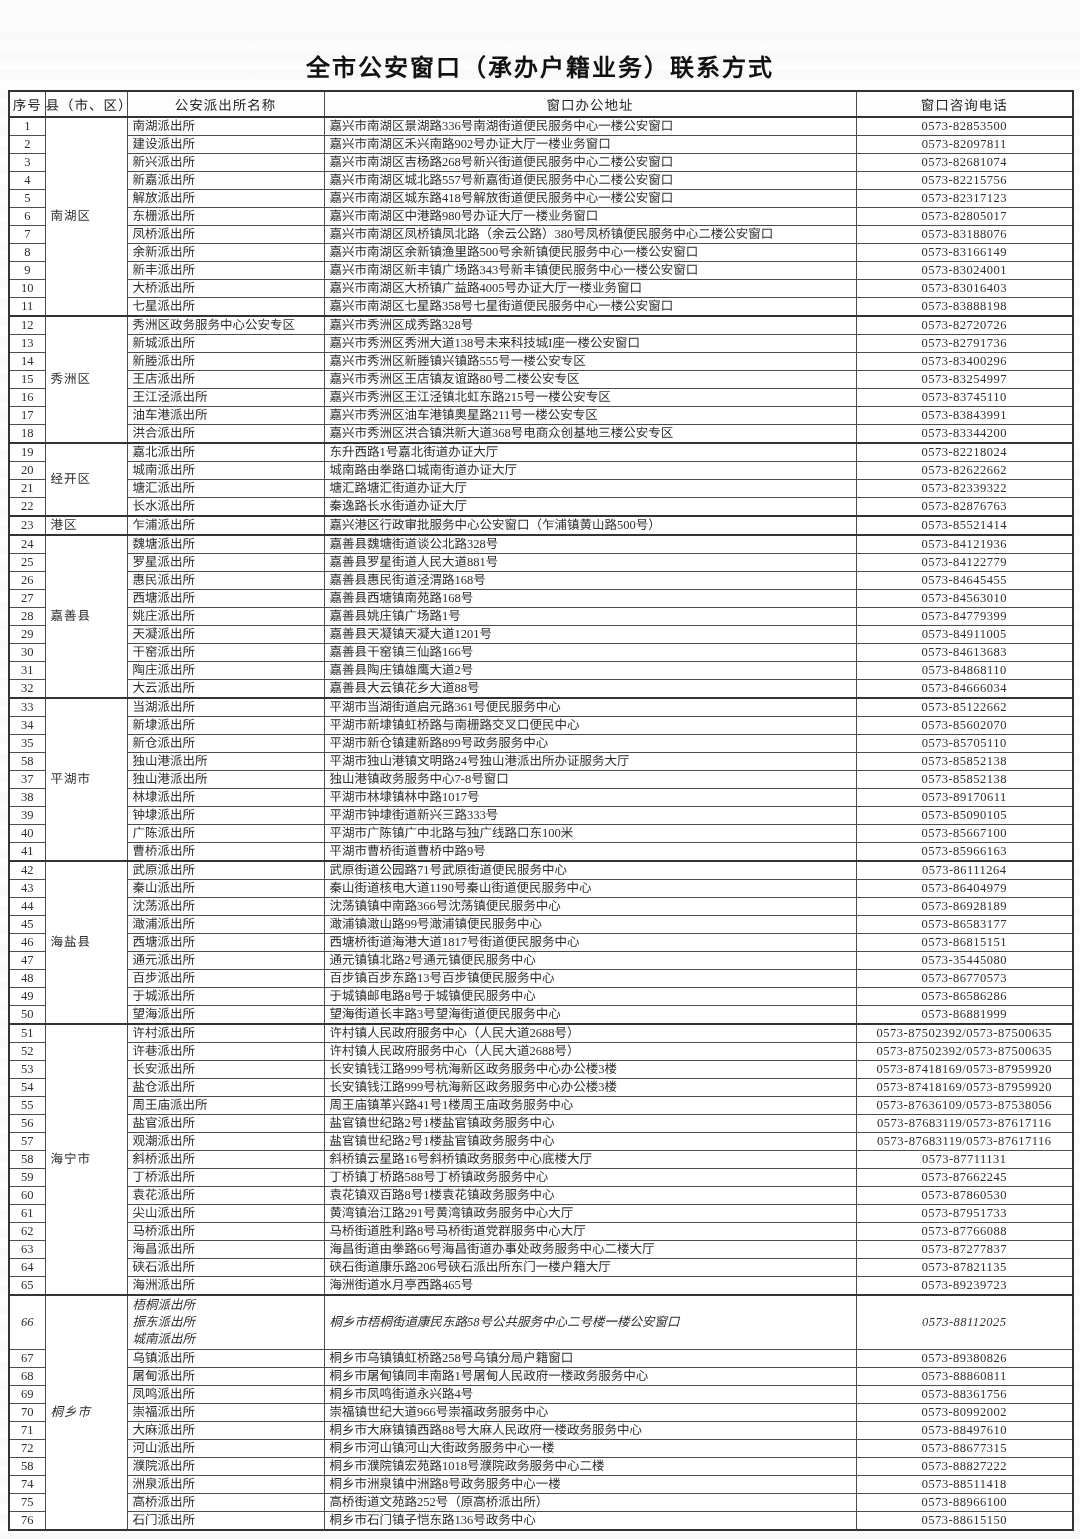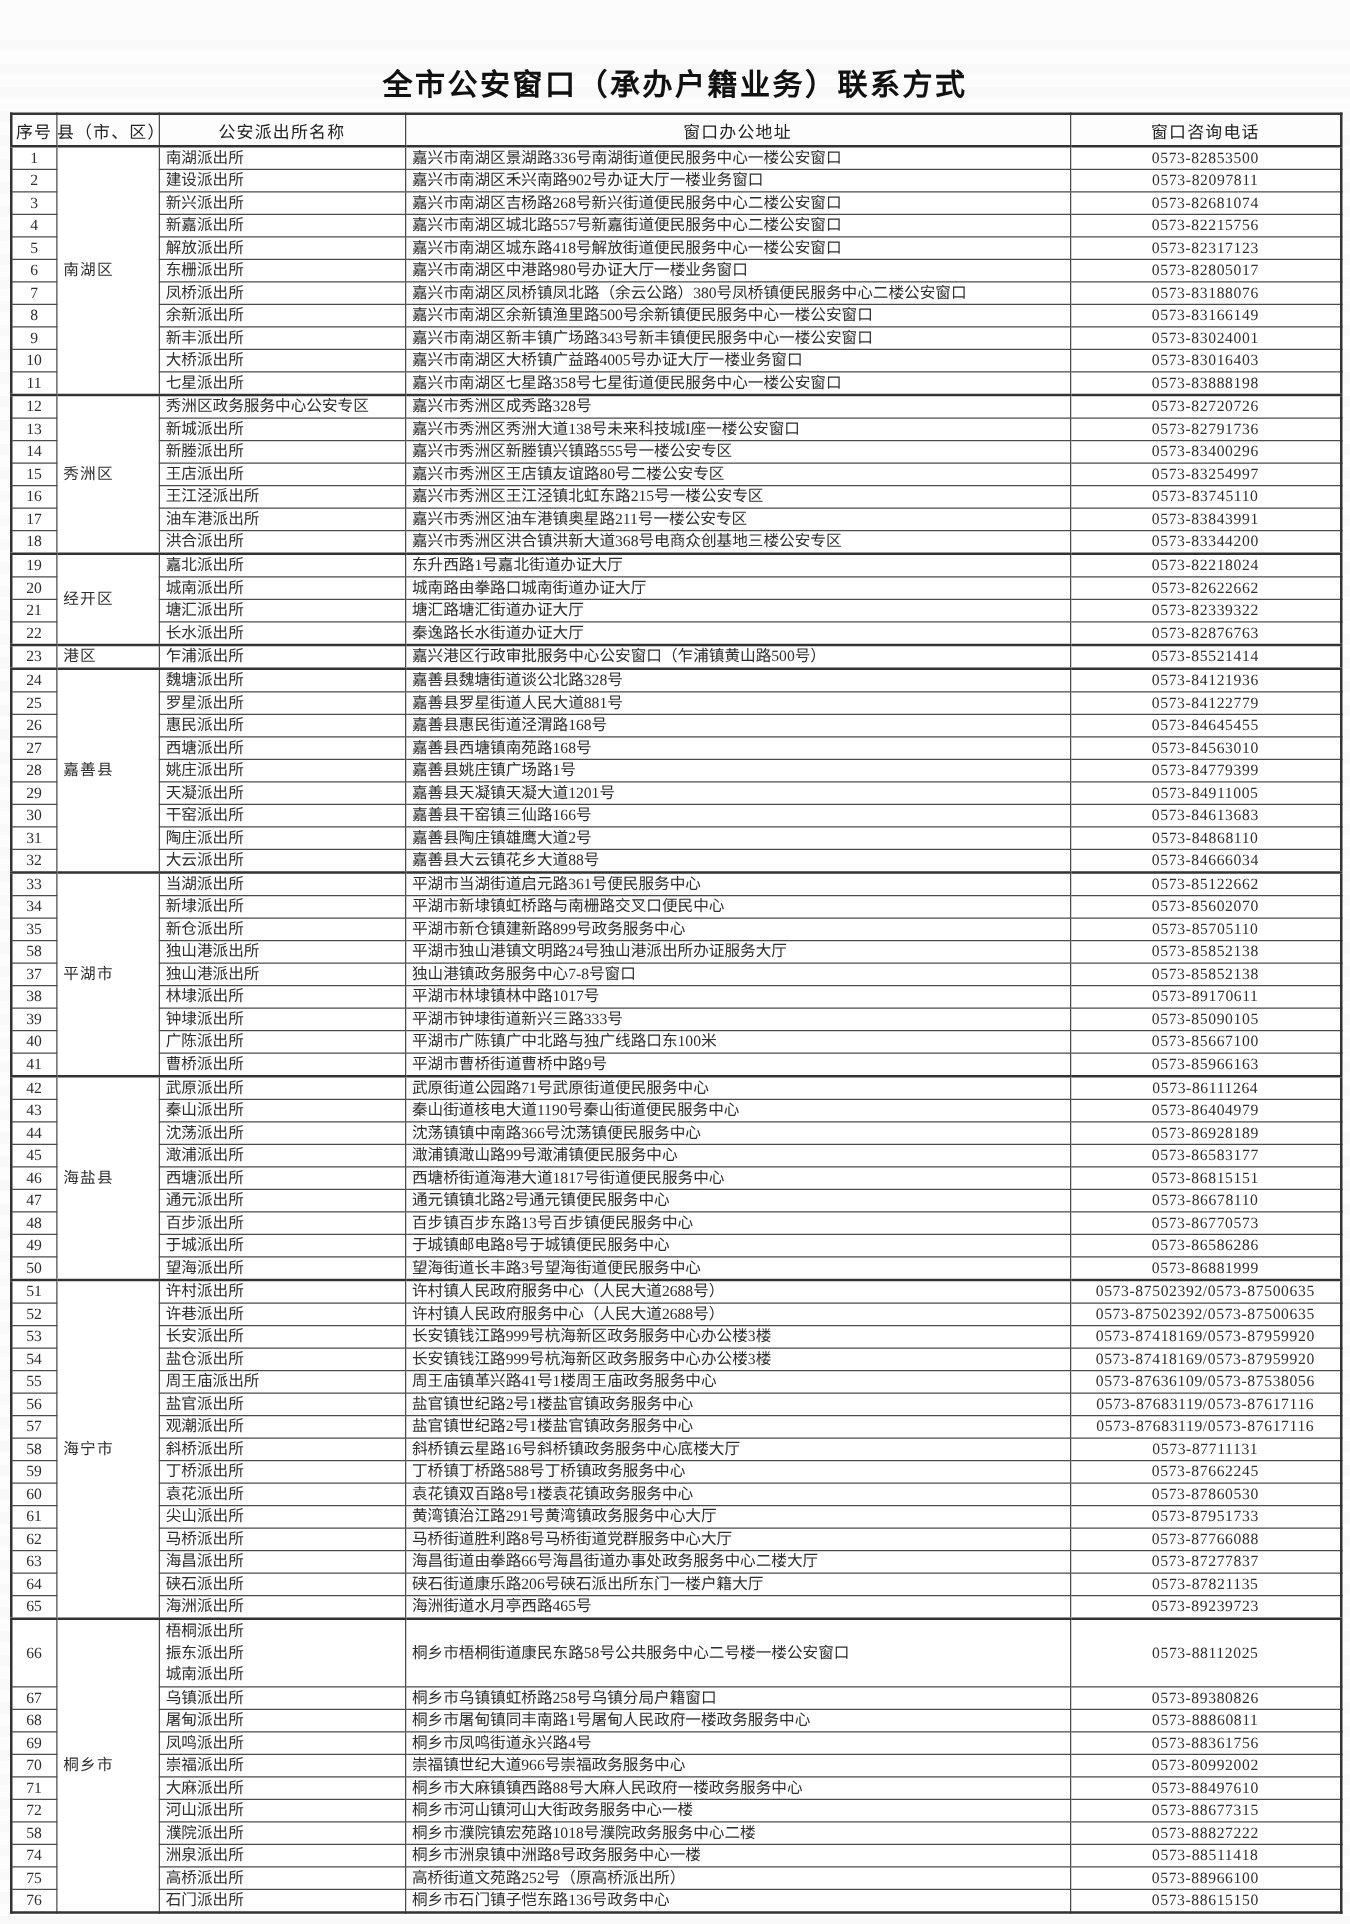--- a/index.html
+++ b/index.html
@@ -52,21 +52,21 @@
     padding: 0 5px;
     overflow: hidden;
     white-space: nowrap;
   }
   tr.group-start td { border-top-width: 2px; border-top-color: #333; }
   .c-no      { text-align: center; padding: 0 1px; }
   .c-district{ letter-spacing: 1px; }
   .c-station { text-align: left; white-space: pre-line; line-height: 17px; }
   .c-address { text-align: left; }
   .c-phone   { text-align: center; letter-spacing: 0.5px; font-family: "Liberation Serif", "DejaVu Serif", serif; }
-  tr.tall td { height: 54px; }
+  tr.tall td { height: 54px; font-style: italic; }
 </style>
 </head>
 <body>
 
 <div id="page">
   <div id="title">全市公安窗口（承办户籍业务）联系方式</div>
 
   <table>
     <colgroup>
       <col style="width:36px">
@@ -365,21 +365,21 @@
         <tr>
           <td class="c-no">46</td>
           <td class="c-station">西塘派出所</td>
           <td class="c-address">西塘桥街道海港大道1817号街道便民服务中心</td>
           <td class="c-phone">0573-86815151</td>
         </tr>
         <tr>
           <td class="c-no">47</td>
           <td class="c-station">通元派出所</td>
           <td class="c-address">通元镇镇北路2号通元镇便民服务中心</td>
-          <td class="c-phone">0573-86678110</td>
+          <td class="c-phone">0573-35445080</td>
         </tr>
         <tr>
           <td class="c-no">48</td>
           <td class="c-station">百步派出所</td>
           <td class="c-address">百步镇百步东路13号百步镇便民服务中心</td>
           <td class="c-phone">0573-86770573</td>
         </tr>
         <tr>
           <td class="c-no">49</td>
           <td class="c-station">于城派出所</td>

